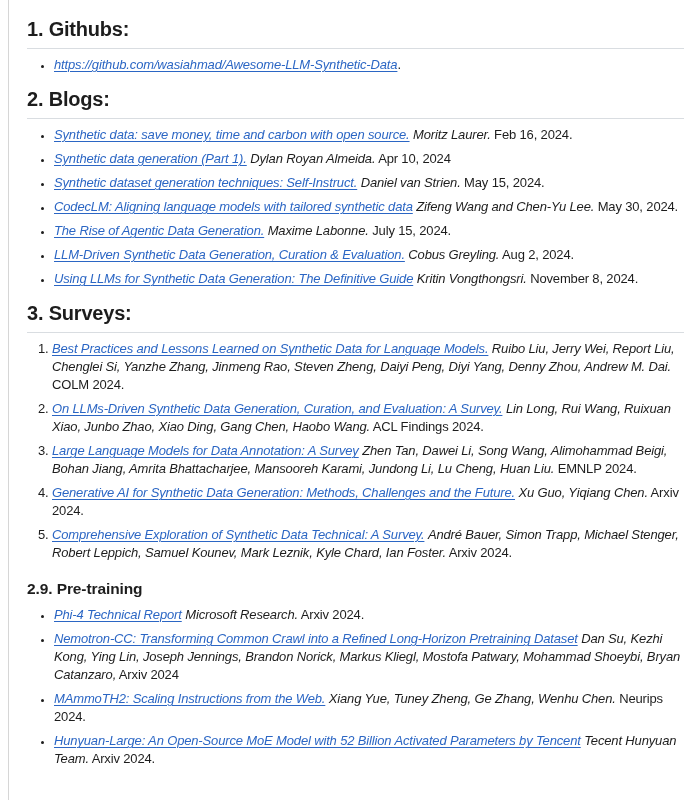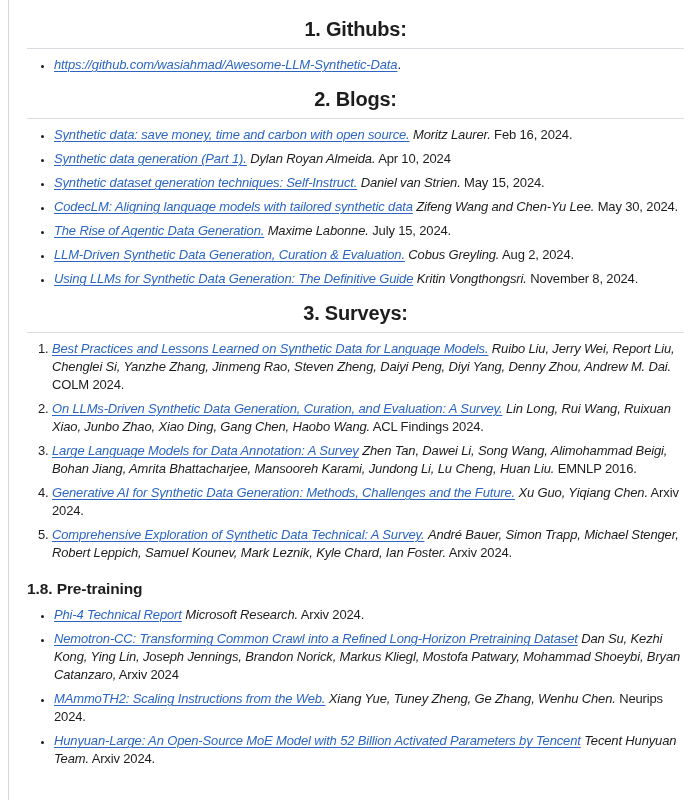--- a/index.html
+++ b/index.html
@@ -25,21 +25,20 @@
     min-height: 800px;
   }
   h2.section-heading {
     font-size: 20px;
     line-height: 24px;
     font-weight: 700;
     margin: 13px 0 0 0;
     padding: 0 0 7px 0;
     border-bottom: 1px solid var(--rule);
     letter-spacing: -0.2px;
-    text-align: center;
   }
   .section + .section h2.section-heading { margin-top: 13px; }
   h3.sub-heading {
     font-size: 15.5px;
     line-height: 20px;
     font-weight: 700;
     margin: 17px 0 0 0;
     letter-spacing: -0.1px;
   }
   ul.ref-list, ol.ref-list {
@@ -88,28 +87,28 @@
         <li class="ref-item"><a class="ref-link" href="#">LLM-Driven Synthetic Data Generation, Curation &amp; Evaluation.</a> <em class="authors">Cobus Greyling.</em> <span class="venue-date">Aug 2, 2024.</span></li>
         <li class="ref-item"><a class="ref-link" href="#">Using LLMs for Synthetic Data Generation: The Definitive Guide</a> <em class="authors">Kritin Vongthongsri.</em> <span class="venue-date">November 8, 2024.</span></li>
       </ul>
   </section>
 
   <section class="section">
     <h2 class="section-heading">3. Surveys:</h2>
     <ol class="ref-list">
         <li class="ref-item"><a class="ref-link" href="#">Best Practices and Lessons Learned on Synthetic Data for Language Models.</a> <em class="authors">Ruibo Liu, Jerry Wei, Report Liu, Chenglei Si, Yanzhe Zhang, Jinmeng Rao, Steven Zheng, Daiyi Peng, Diyi Yang, Denny Zhou, Andrew M. Dai.</em> <span class="venue-date">COLM 2024.</span></li>
         <li class="ref-item"><a class="ref-link" href="#">On LLMs-Driven Synthetic Data Generation, Curation, and Evaluation: A Survey.</a> <em class="authors">Lin Long, Rui Wang, Ruixuan Xiao, Junbo Zhao, Xiao Ding, Gang Chen, Haobo Wang.</em> <span class="venue-date">ACL Findings 2024.</span></li>
-        <li class="ref-item"><a class="ref-link" href="#">Large Language Models for Data Annotation: A Survey</a> <em class="authors">Zhen Tan, Dawei Li, Song Wang, Alimohammad Beigi, Bohan Jiang, Amrita Bhattacharjee, Mansooreh Karami, Jundong Li, Lu Cheng, Huan Liu.</em> <span class="venue-date">EMNLP 2016.</span></li>
+        <li class="ref-item"><a class="ref-link" href="#">Large Language Models for Data Annotation: A Survey</a> <em class="authors">Zhen Tan, Dawei Li, Song Wang, Alimohammad Beigi, Bohan Jiang, Amrita Bhattacharjee, Mansooreh Karami, Jundong Li, Lu Cheng, Huan Liu.</em> <span class="venue-date">EMNLP 2024.</span></li>
         <li class="ref-item"><a class="ref-link" href="#">Generative AI for Synthetic Data Generation: Methods, Challenges and the Future.</a> <em class="authors">Xu Guo, Yiqiang Chen.</em> <span class="venue-date">Arxiv 2024.</span></li>
         <li class="ref-item"><a class="ref-link" href="#">Comprehensive Exploration of Synthetic Data Technical: A Survey.</a> <em class="authors">André Bauer, Simon Trapp, Michael Stenger, Robert Leppich, Samuel Kounev, Mark Leznik, Kyle Chard, Ian Foster.</em> <span class="venue-date">Arxiv 2024.</span></li>
       </ol>
   </section>
 
   <section class="section">
-    <h3 class="sub-heading">1.8. Pre-training</h3>
+    <h3 class="sub-heading">2.9. Pre-training</h3>
     <ul class="ref-list">
         <li class="ref-item"><a class="ref-link" href="#">Phi-4 Technical Report</a> <em class="authors">Microsoft Research.</em> <span class="venue-date">Arxiv 2024.</span></li>
         <li class="ref-item"><a class="ref-link" href="#">Nemotron-CC: Transforming Common Crawl into a Refined Long-Horizon Pretraining Dataset</a> <em class="authors">Dan Su, Kezhi Kong, Ying Lin, Joseph Jennings, Brandon Norick, Markus Kliegl, Mostofa Patwary, Mohammad Shoeybi, Bryan Catanzaro,</em> <span class="venue-date">Arxiv 2024</span></li>
         <li class="ref-item"><a class="ref-link" href="#">MAmmoTH2: Scaling Instructions from the Web.</a> <em class="authors">Xiang Yue, Tuney Zheng, Ge Zhang, Wenhu Chen.</em> <span class="venue-date">Neurips 2024.</span></li>
         <li class="ref-item"><a class="ref-link" href="#">Hunyuan-Large: An Open-Source MoE Model with 52 Billion Activated Parameters by Tencent</a> <em class="authors">Tecent Hunyuan Team.</em> <span class="venue-date">Arxiv 2024.</span></li>
       </ul>
   </section>
 
 </div>
 

